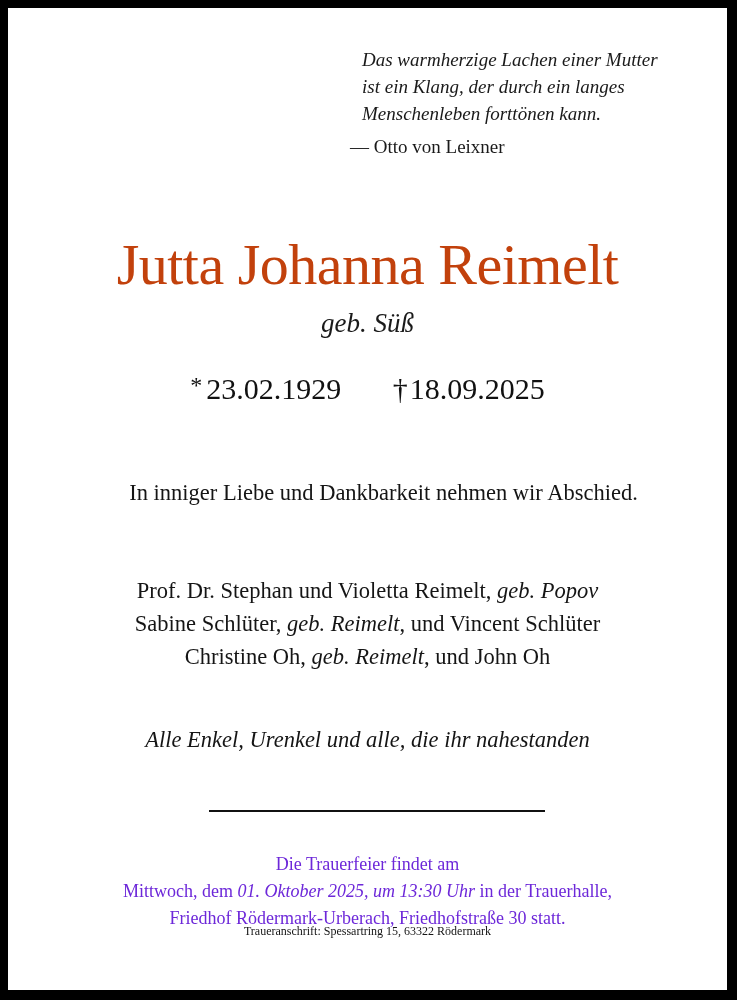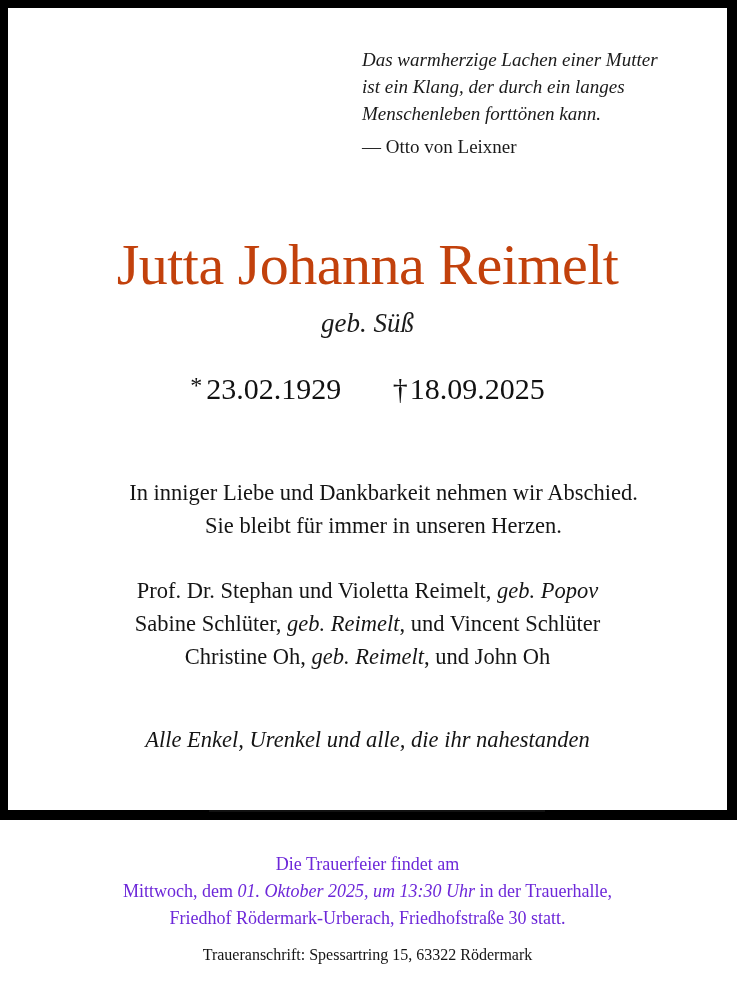--- a/index.html
+++ b/index.html
@@ -1,55 +1,55 @@
 <!DOCTYPE html>
 <html><head>
   <meta charset="utf-8">
   <style>
     html, body { margin: 0; padding: 0; background: #ffffff; }
     body { width: 737px; height: 1000px; position: relative; overflow: hidden; }
     .frame {
       position: absolute; left: 0; top: 0;
-      width: 737px; height: 820px;
+      width: 737px; height: 1000px;
       box-sizing: border-box;
       border-style: solid; border-color: #000000;
       border-width: 8px 10px 10px 8px;
       background: #ffffff;
       color: #111111;
       font-family: "Liberation Serif", "DejaVu Serif", serif;
     }
     .abs { position: absolute; }
     .center { left: 0; right: 0; text-align: center; }
 
     .quote {
       left: 354px; top: 38px; width: 370px;
       font-style: italic; font-size: 19px; line-height: 27px; color: #1a1a1a;
     }
     .quote .line { display: block; white-space: nowrap; }
-    .quote-author { left: 354px; top: 128px; font-size: 19px; color: #1a1a1a; white-space: nowrap; }
+    .quote-author { left: 342px; top: 128px; font-size: 19px; color: #1a1a1a; white-space: nowrap; }
 
     .name { top: 222px; font-size: 58px; line-height: 70px; letter-spacing: -0.5px; color: #c2410c; }
     .maiden { top: 300px; font-size: 27px; font-style: italic; color: #1a1a1a; }
     .dates { top: 364px; font-size: 30px; color: #111; }
     .dates .birth { display: inline-block; margin-right: 44px; }
     .dates .sym { font-size: 24px; vertical-align: 6px; margin-right: 4px; }
     .dates .dsym { font-size: 30px; margin-right: 2px; }
 
     .body-text { font-size: 22.5px; line-height: 33px; color: #151515; }
     .b1 { top: 468px; padding-left: 32px; }
     .b2 { top: 566px; }
     .b3 { top: 715px; font-style: italic; }
     .b2 em, .ceremony em { font-style: italic; text-align: center; }
 
     .divider {
       left: 201px; top: 802px; width: 336px; height: 2px; background: #111;
     }
 
     .ceremony { top: 843px; font-size: 18px; line-height: 27px; color: #6d28d9; }
-    .address { top: 933px; font-size: 16px; line-height: 27px; color: #151515; }
+    .address { top: 910px; font-size: 12px; line-height: 27px; color: #151515; }
     .line { display: block; white-space: nowrap; }
   </style>
 </head>
 <body>
 
 <div class="frame">
 
   <div class="abs quote">
     <span class="line">Das warmherzige Lachen einer Mutter</span>
     <span class="line">ist ein Klang, der durch ein langes</span>
@@ -64,21 +64,20 @@
     <span class="birth">
       <span class="sym">*</span><span>23.02.1929</span>
     </span>
     <span class="death">
       <span class="dsym">†</span><span>18.09.2025</span>
     </span>
   </div>
 
   <div class="abs center body-text b1">
     <span class="line">In inniger Liebe und Dankbarkeit nehmen wir Abschied.</span>
-    <span class="line">Sie bleibt für immer in unseren Herzen.</span>
   </div>
 
   <div class="abs center body-text b2">
     <span class="line"><span>Prof. Dr. Stephan und Violetta Reimelt,</span> <em>geb. Popov</em><span></span></span>
     <span class="line"><span>Sabine Schlüter,</span> <em>geb. Reimelt</em><span>, und Vincent Schlüter</span></span>
     <span class="line"><span>Christine Oh,</span> <em>geb. Reimelt</em><span>, und John Oh</span></span>
   </div>
 
   <div class="abs center body-text b3">
     <span class="line">Alle Enkel, Urenkel und alle, die ihr nahestanden</span>

